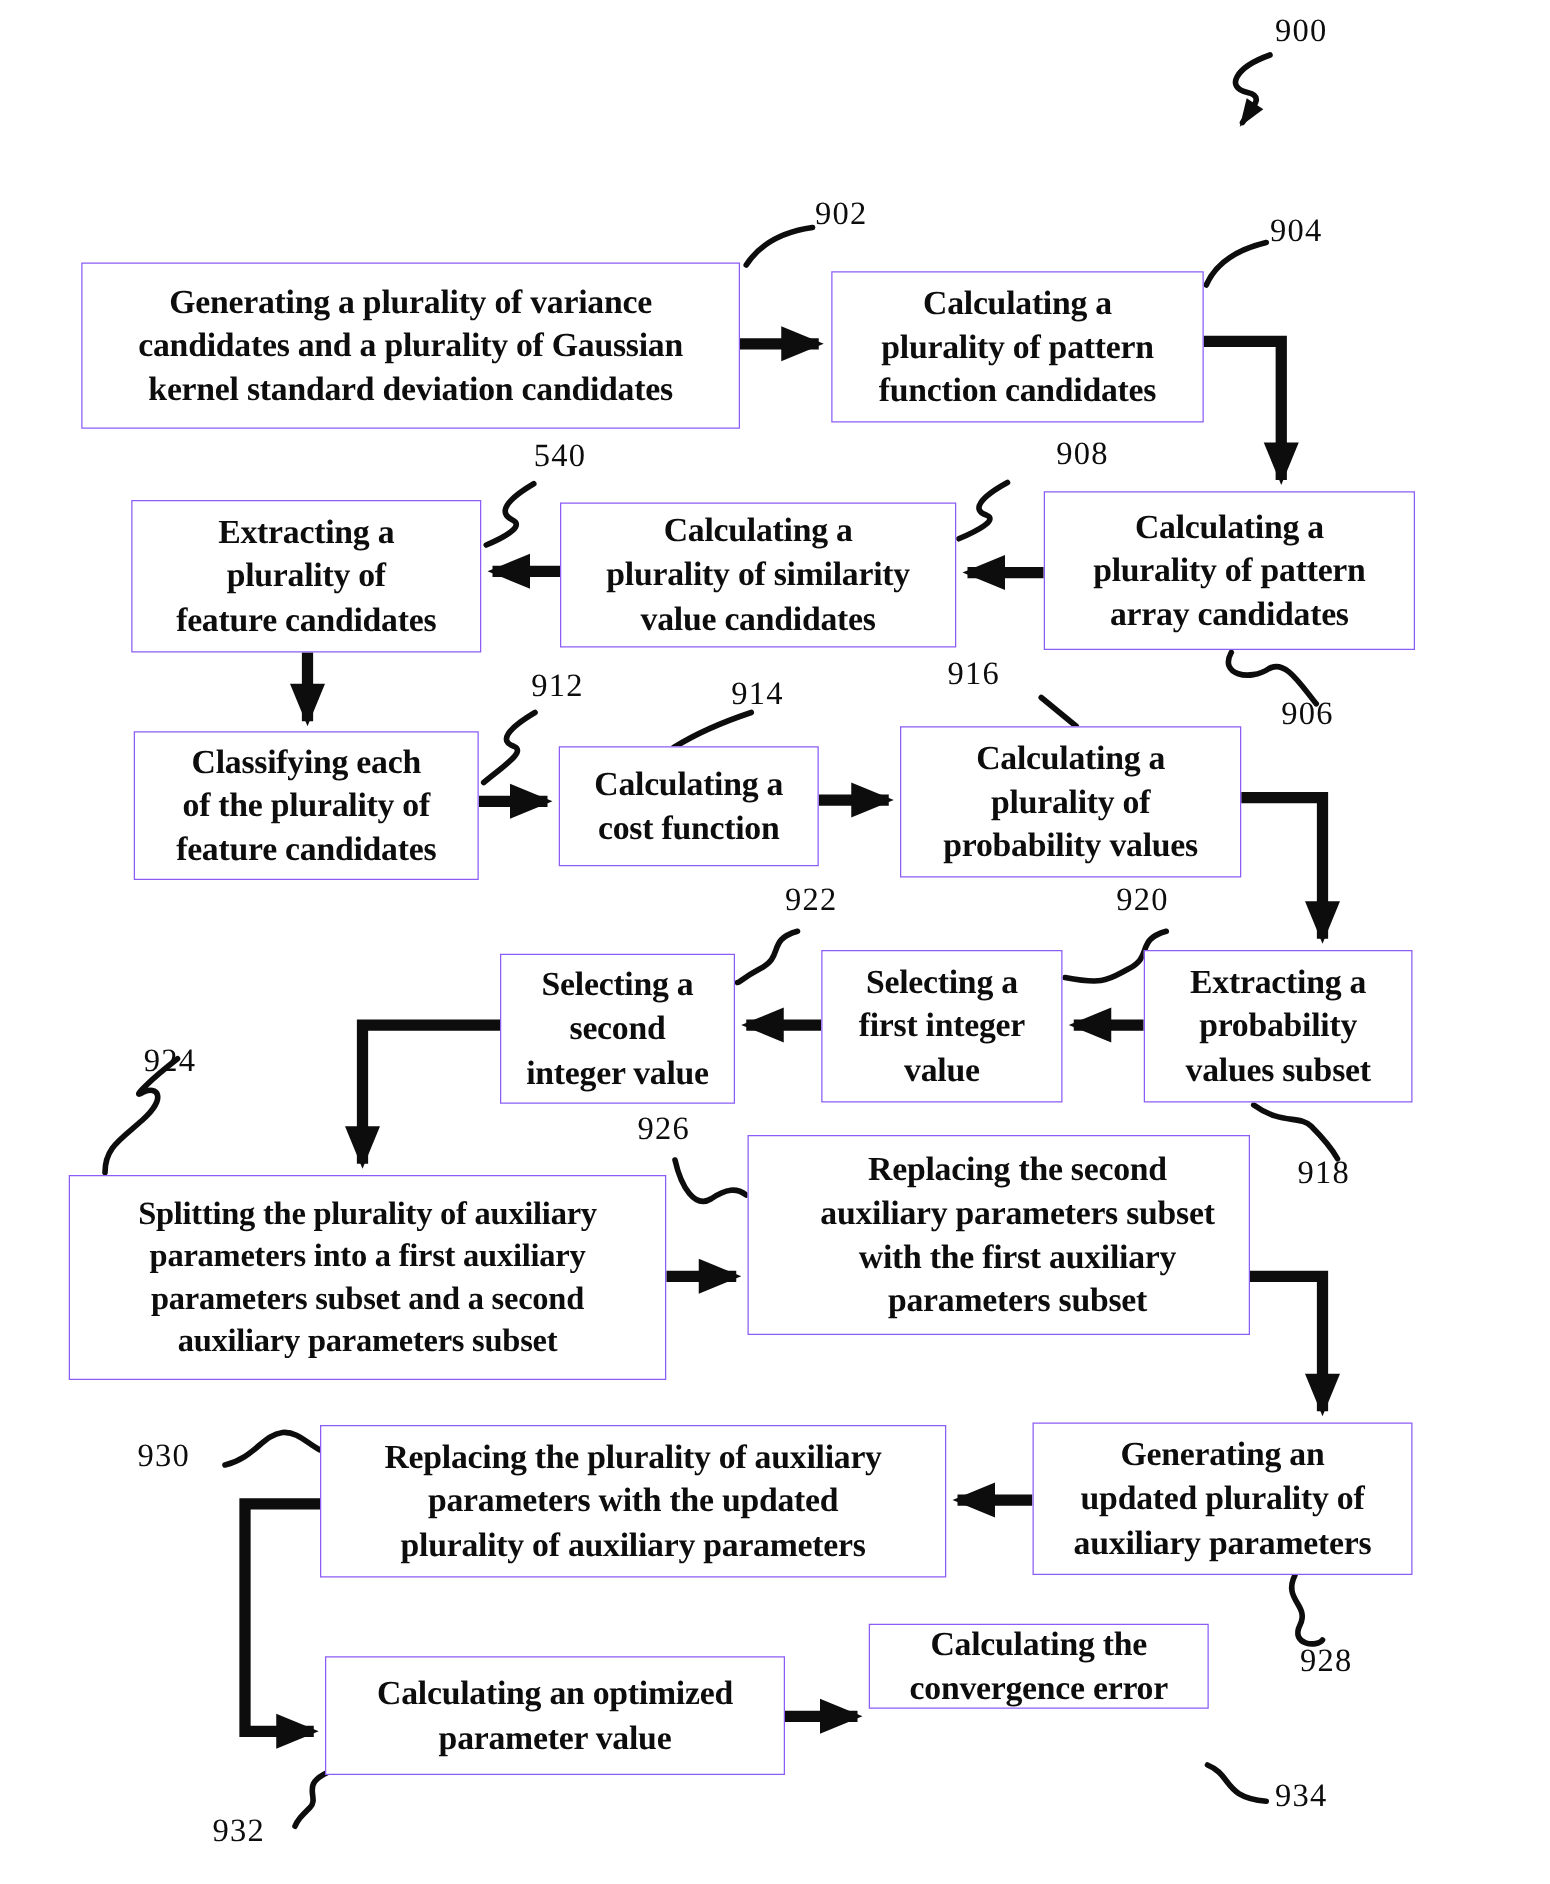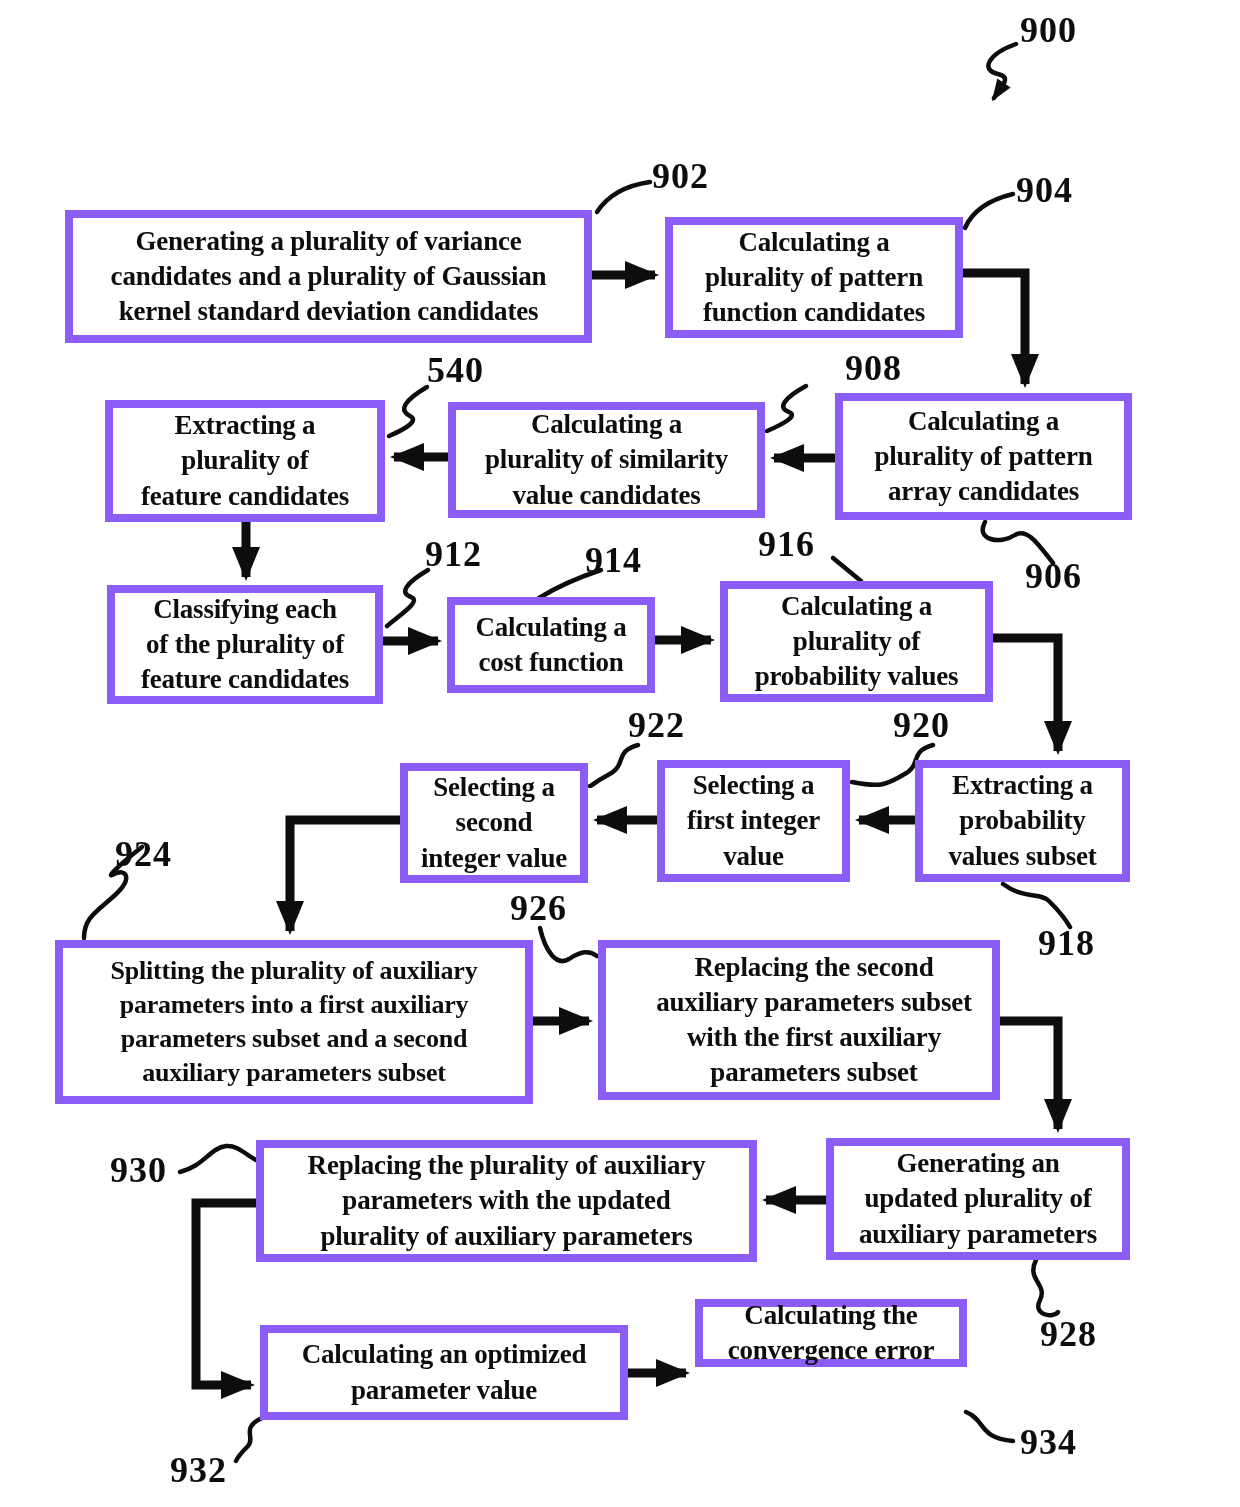--- a/index.html
+++ b/index.html
@@ -8,41 +8,41 @@
     width: 1240px;
     height: 1507px;
     background: #ffffff;
     font-family: "Liberation Serif", "DejaVu Serif", serif;
     color: #0d0d0d;
     overflow: hidden;
   }
   .box {
     position: absolute;
     box-sizing: border-box;
-    border: 8px solid #8b5cf6;
+    border: 1px solid #8b5cf6;
     background: #ffffff;
     display: flex;
     align-items: center;
     justify-content: center;
     text-align: center;
     padding: 2px 6px;
     z-index: 2;
   }
   .box span {
     white-space: pre-line;
     font-weight: 700;
     font-size: 27px;
     line-height: 1.3;
     letter-spacing: -0.2px;
   }
   .box.small span { font-size: 26px; }
   .ref {
     position: absolute;
-    font-weight: 700;
-    font-size: 36px;
+    font-weight: 400;
+    font-size: 26px;
     line-height: 1;
     z-index: 3;
     letter-spacing: 1px;
   }
   svg.wires {
     position: absolute;
     left: 0; top: 0;
     width: 1240px;
     height: 1507px;
     z-index: 1;
@@ -157,21 +157,21 @@
     <span>Selecting a
 second
 integer value</span>
   </div>
   <div class="box small" style="left:55px; top:940px; width:478px; height:164px;">
     <span>Splitting the plurality of auxiliary
 parameters into a first auxiliary
 parameters subset and a second
 auxiliary parameters subset</span>
   </div>
-  <div class="box" style="left:598px; top:940px; width:402px; height:160px;padding-left:36px;">
+  <div class="box" style="left:598px; top:908px; width:402px; height:160px;padding-left:36px;">
     <span>Replacing the second
 auxiliary parameters subset
 with the first auxiliary
 parameters subset</span>
   </div>
   <div class="box" style="left:826px; top:1138px; width:304px; height:122px;">
     <span>Generating an
 updated plurality of
 auxiliary parameters</span>
   </div>

